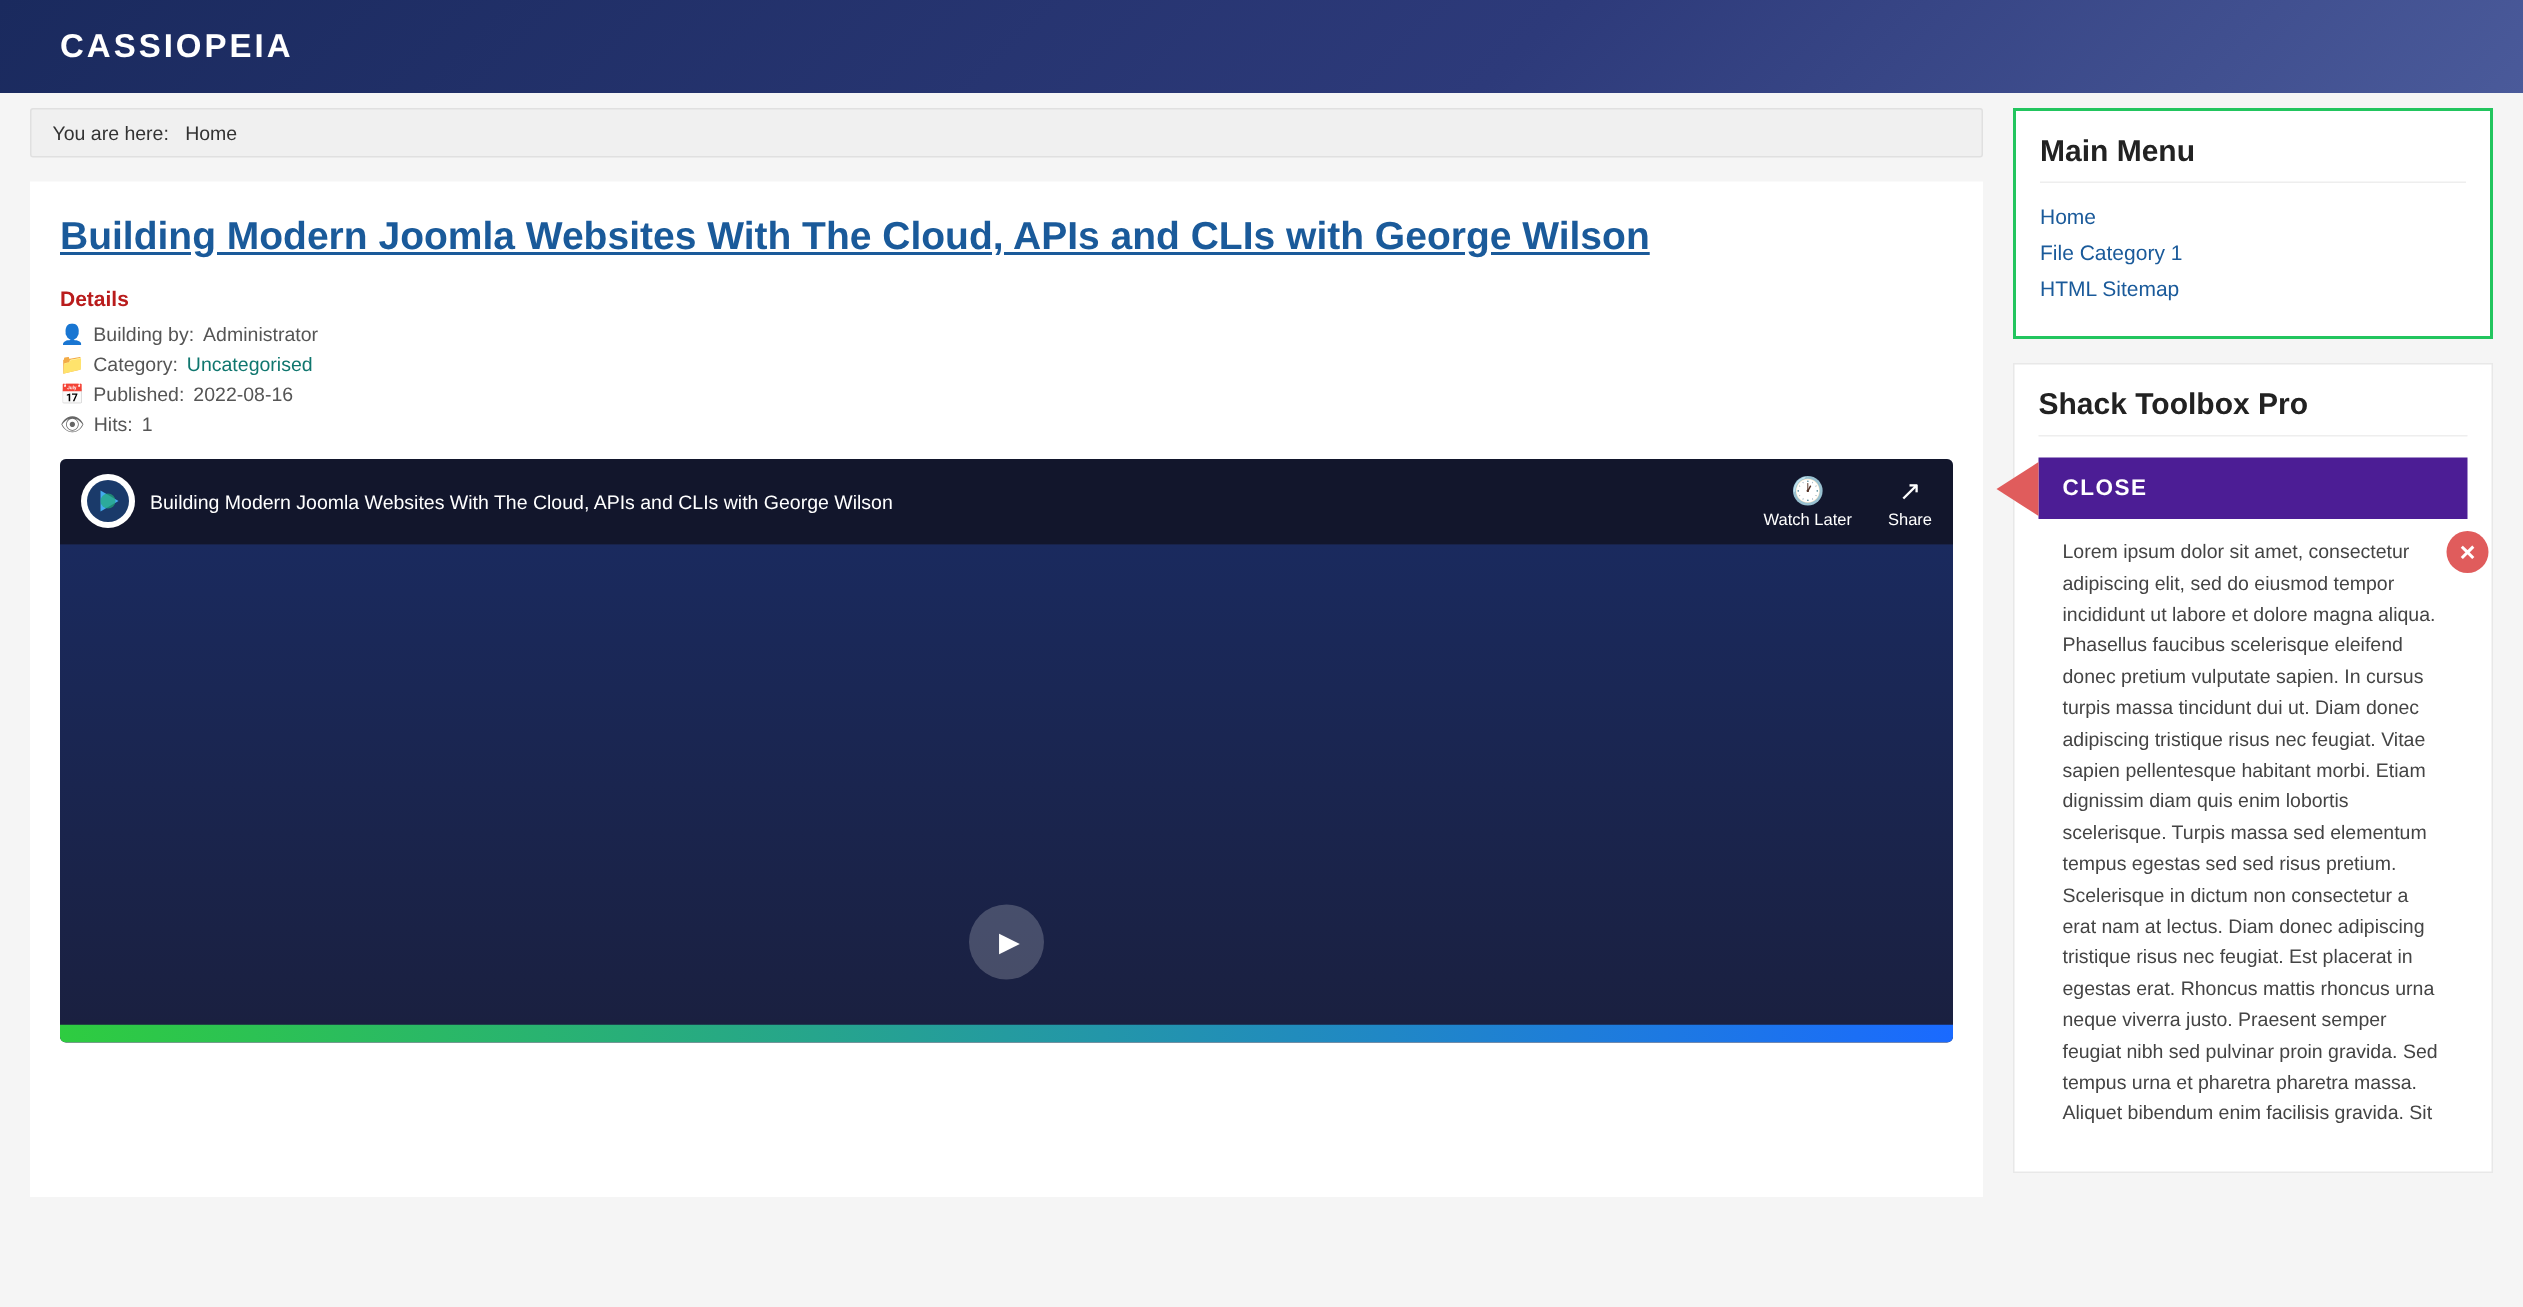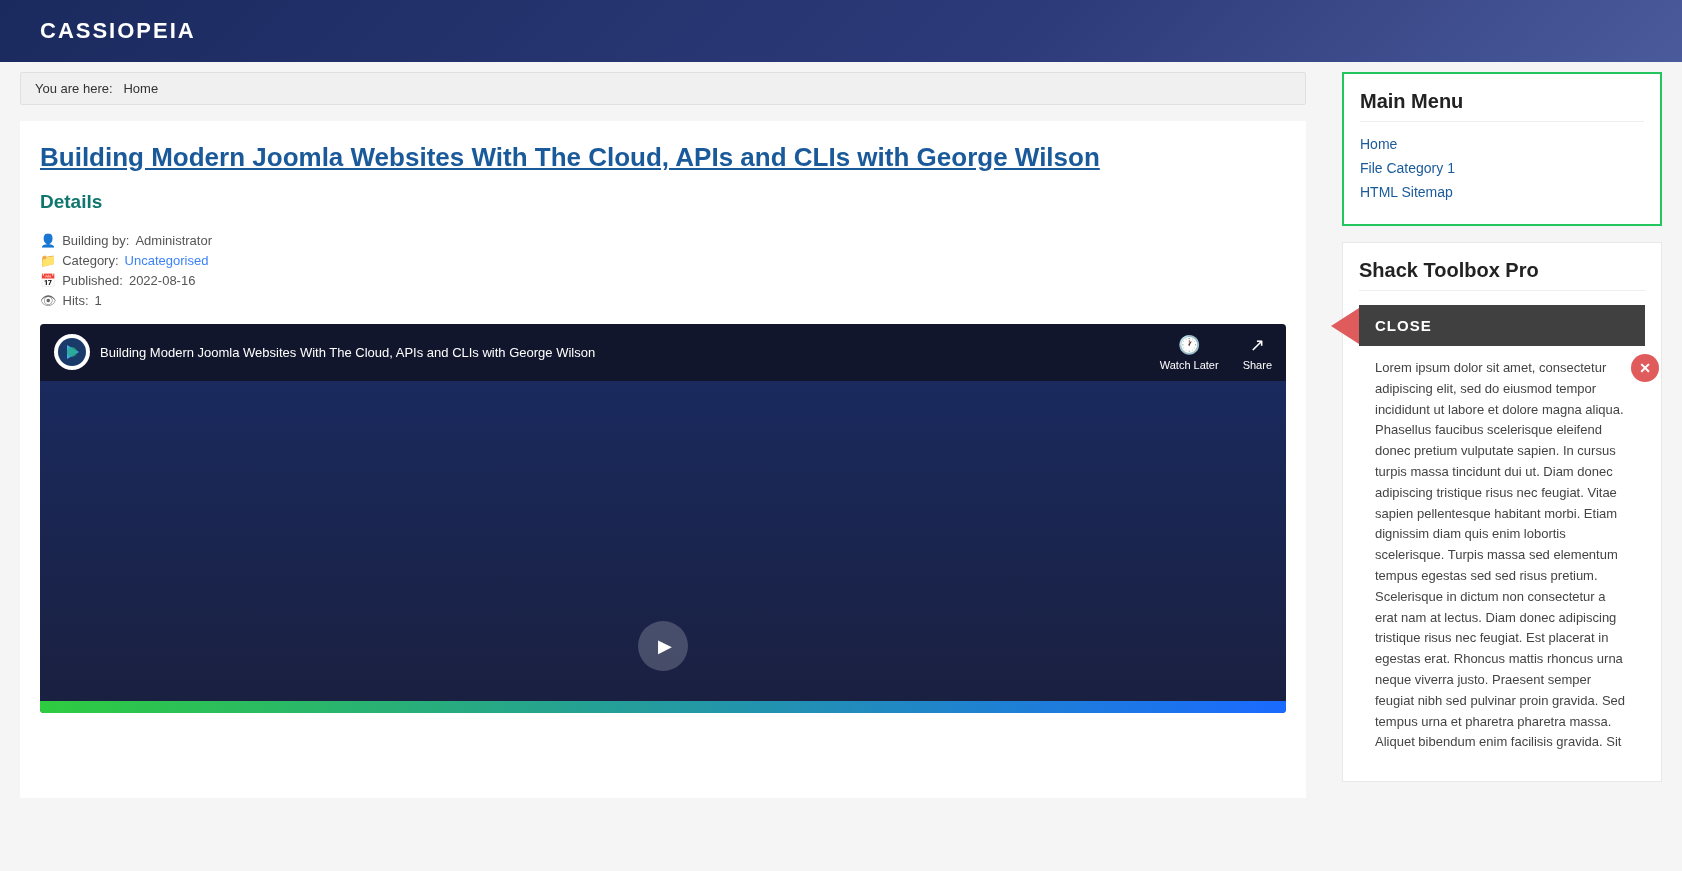--- a/index.html
+++ b/index.html
@@ -17,21 +17,21 @@
       letter-spacing: 2px;
       text-transform: uppercase;
     }
 
     
     .page-wrapper {
       display: flex;
       max-width: 1682px;
       margin: 0 auto;
       padding: 10px 20px;
-      gap: 36px;
+      gap: 20px;
     }
 
     
     .breadcrumb-bar {
       background: #f0f0f0;
       padding: 8px 14px;
       margin-bottom: 16px;
       border: 1px solid #e0e0e0;
       border-radius: 2px;
       font-size: 13px;
@@ -51,35 +51,35 @@
       font-weight: 700;
       color: #1a5a9a;
       text-decoration: underline;
       margin-bottom: 16px;
       line-height: 1.3;
       cursor: pointer;
     }
 
     .details-label {
       font-weight: 700;
-      font-size: 19px;
-      margin-bottom: 20px;
-      color: #0f766e;
+      font-size: 14px;
+      margin-bottom: 8px;
+      color: #b91c1c;
     }
 
     .meta-row {
       display: flex;
       align-items: center;
       gap: 6px;
       margin-bottom: 5px;
       font-size: 13px;
       color: #555;
     }
     .meta-row .icon { color: #666; font-size: 13px; }
-    .meta-row a { color: #3b82f6; text-decoration: none; }
+    .meta-row a { color: #0f766e; text-decoration: none; }
 
     
     .video-container {
       margin-top: 16px;
       width: 100%;
       background: #1a2040;
       border-radius: 4px;
       overflow: hidden;
       position: relative;
     }
@@ -223,21 +223,21 @@
 
     
     .toolbox-widget {
       background: #fff;
       border: 1px solid #e8e8e8;
       overflow: visible;
       position: relative;
     }
 
     .close-bar {
-      background: #404040;
+      background: #4c1d95;
       color: #fff;
       font-weight: 700;
       font-size: 15px;
       letter-spacing: 1px;
       padding: 12px 16px;
       cursor: pointer;
       position: relative;
       display: flex;
       align-items: flex-start;
     }

